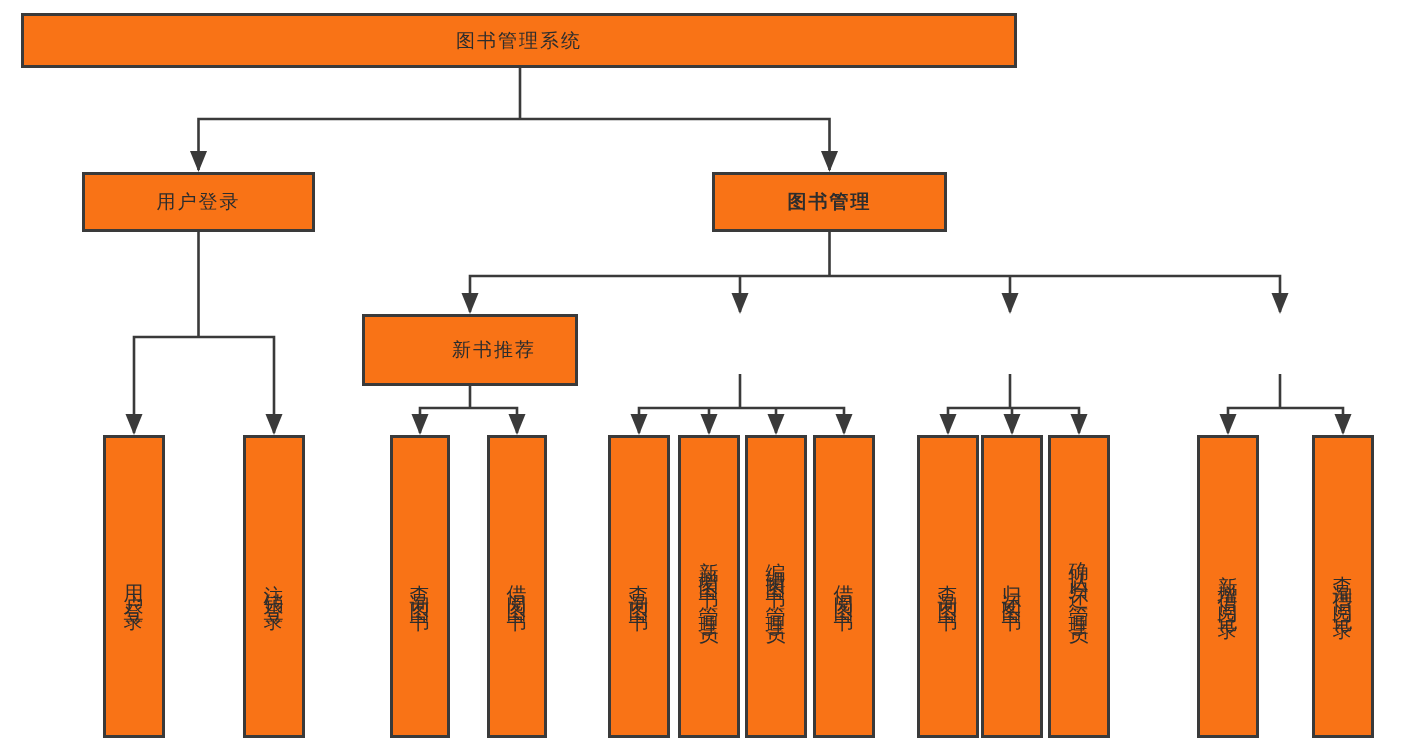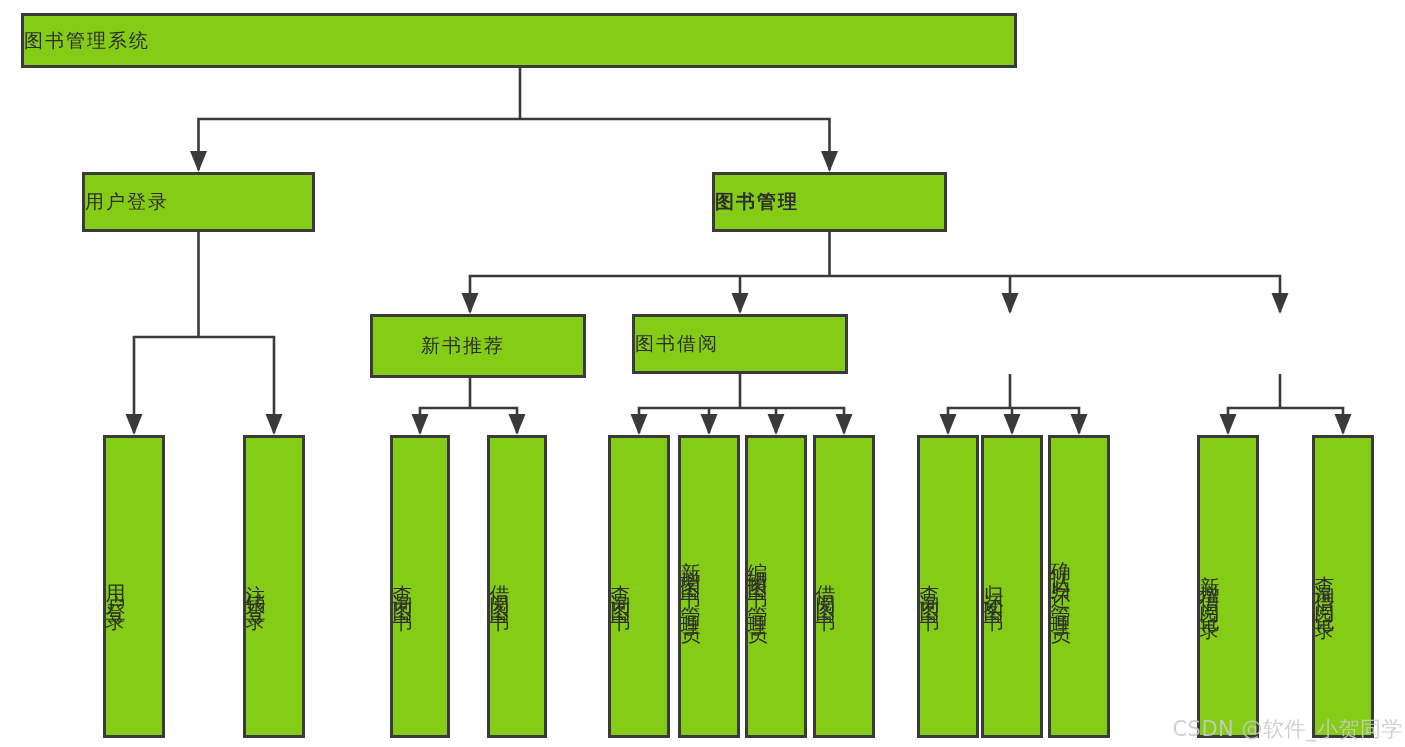--- a/index.html
+++ b/index.html
@@ -13,45 +13,45 @@
   }
   #connectors {
     position: absolute;
     left: 0; top: 0;
     width: 1405px; height: 747px;
   }
   .box {
     position: absolute;
     box-sizing: border-box;
     border: 3px solid #3a3a3a;
-    background: #84cc16;
+    background: #f97316;
     display: flex;
     align-items: center;
-    justify-content: flex-start;
+    justify-content: center;
     color: #2d2d2d;
   }
   .h-label {
     font-size: 19px;
     letter-spacing: 2px;
     white-space: nowrap;
   }
   .v-label {
     writing-mode: vertical-rl;
     text-orientation: mixed;
     font-size: 20px;
     letter-spacing: 9px;
     line-height: 1;
   }
   
   .b-root   { left: 21px;   top: 13px;  width: 996px; height: 55px; }
   
   .b-login  { left: 82px;   top: 172px; width: 233px; height: 60px; }
   .b-mgmt   { left: 712px;  top: 172px; width: 235px; height: 60px; font-weight: bold; }
   
-  .b-l3a { left: 370px;  top: 314px; width: 216px; height: 64px; padding-left: 48px; }
+  .b-l3a { left: 362px;  top: 314px; width: 216px; height: 72px; padding-left: 48px; }
   .b-l3b { left: 632px;  top: 314px; width: 216px; height: 60px; }
   .b-l3c { left: 902px;  top: 314px; width: 216px; height: 60px; }
   .b-l3d { left: 1172px; top: 314px; width: 216px; height: 60px; }
   
   .leaf { top: 435px; width: 62px; height: 303px; }
   .b-f1  { left: 103px;  }
   .b-f2  { left: 243px;  }
   .b-f3  { left: 390px;  width: 60px; }
   .b-f4  { left: 487px;  width: 60px; }
   .b-f5  { left: 608px;  }
@@ -126,23 +126,20 @@
   <div class="box b-login">
     <span class="h-label">用户登录</span>
   </div>
   <div class="box b-mgmt">
     <span class="h-label">图书管理</span>
   </div>
 
   <div class="box b-l3a">
     <span class="h-label">新书推荐</span>
   </div>
-  <div class="box b-l3b">
-    <span class="h-label">图书借阅</span>
-  </div>
 
   <div class="box leaf b-f1">
     <span class="v-label">用户登录</span>
   </div>
   <div class="box leaf b-f2">
     <span class="v-label">注销登录</span>
   </div>
   <div class="box leaf b-f3">
     <span class="v-label">查询图书</span>
   </div>
@@ -170,15 +167,14 @@
   <div class="box leaf b-f11">
     <span class="v-label">确认归还（管理员）</span>
   </div>
   <div class="box leaf b-f12">
     <span class="v-label">新增借阅记录</span>
   </div>
   <div class="box leaf b-f13">
     <span class="v-label">查询借阅记录</span>
   </div>
 
-  <div class="watermark">CSDN @软件_小贺同学</div>
 
 </div>
 
 </body></html>

